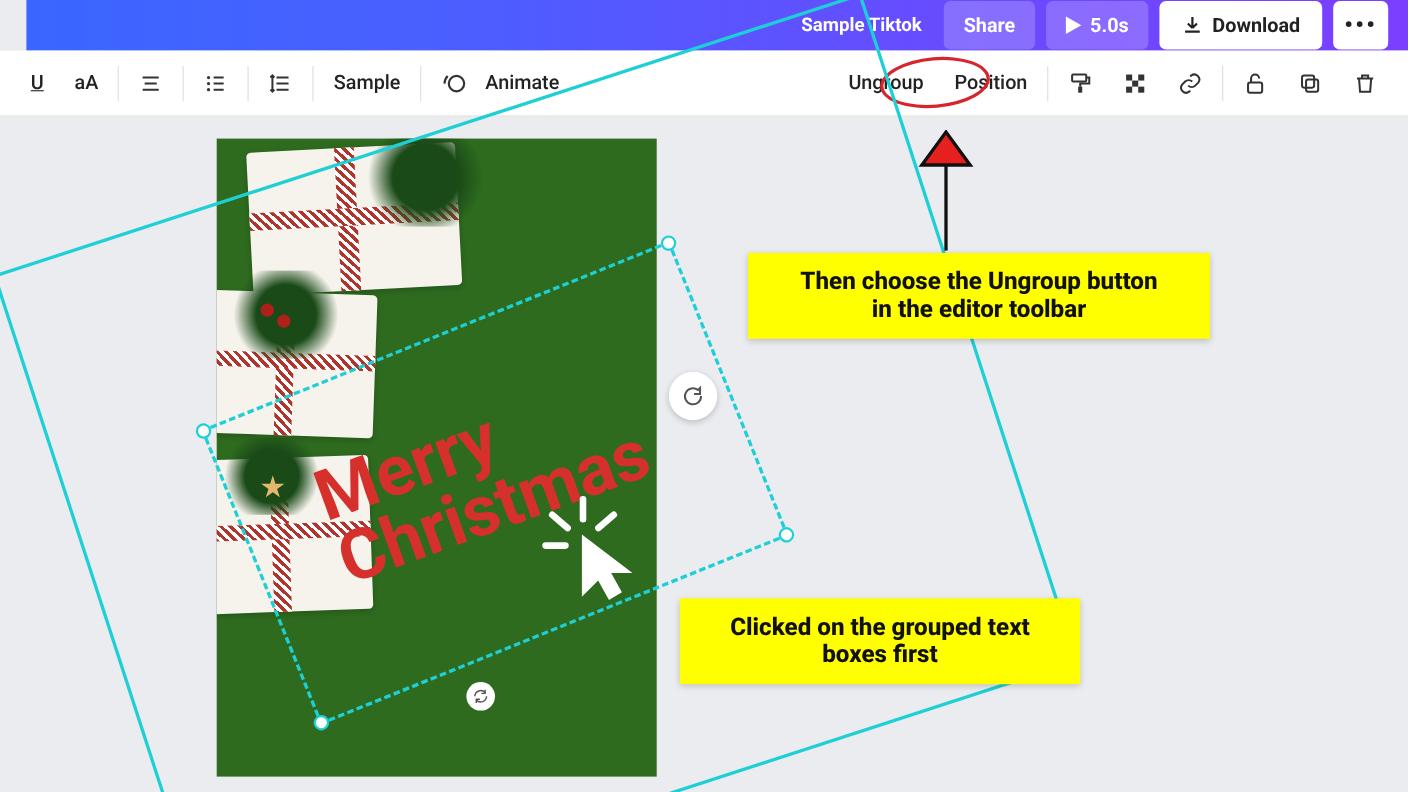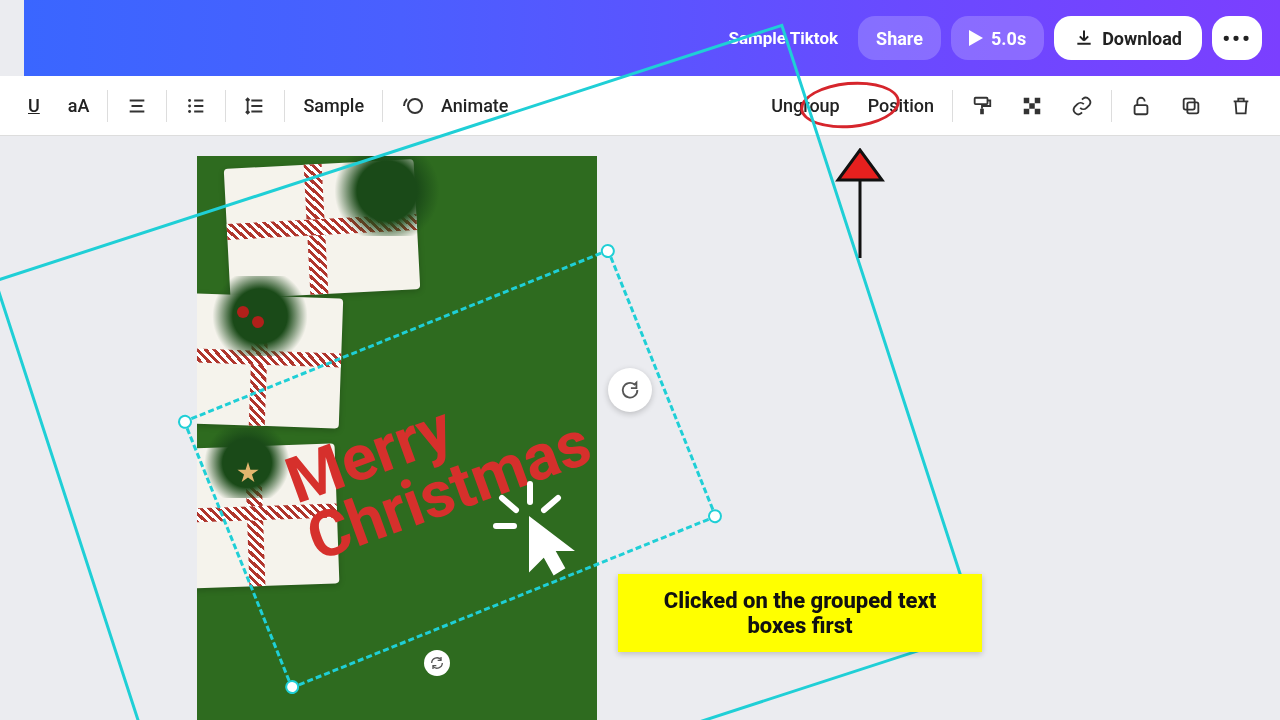--- a/index.html
+++ b/index.html
@@ -1,30 +1,30 @@
 <!DOCTYPE html>
 <html><head>
 <meta charset="utf-8">
 <style>
   * { margin: 0; padding: 0; box-sizing: border-box; font-family: -apple-system, BlinkMacSystemFont, "Segoe UI", Roboto, sans-serif; }
   body { width: 1280px; height: 720px; background: #ebecf0; overflow: hidden; position: relative; }
 
   .topbar {
-    height: 76px;
+    height: 46px;
     background: linear-gradient(90deg, #3a66ff 0%, #4a5fff 30%, #6a4aff 70%, #7b3fff 100%);
     display: flex;
     align-items: center;
     justify-content: flex-end;
     padding: 0 18px;
     gap: 10px;
     margin-left: 24px;
   }
   .proj-title { color: #fff; font-weight: 700; font-size: 17px; margin-right: 10px; }
   .tb-btn {
-    height: 44px; padding: 0 18px; border-radius: 17px;
+    height: 44px; padding: 0 18px; border-radius: 6px;
     display: flex; align-items: center; gap: 8px;
     font-weight: 700; font-size: 18px; cursor: pointer;
   }
   .tb-share { background: rgba(255,255,255,0.2); color:#fff; }
   .tb-play { background: rgba(255,255,255,0.2); color:#fff;align-items:center; }
   .tb-download { background: #fff; color:#222; padding:12px 20px; }
   .tb-more { background: #fff; color:#222; width:50px; justify-content:center; font-size:22px; letter-spacing:2px;}
   .play-tri { width:0;height:0;border-top:8px solid transparent;border-bottom:8px solid transparent;border-left:14px solid #fff;}
 
   .toolbar {
@@ -269,18 +269,22 @@
   <svg class="cursor-ind" width="100" height="100" viewBox="0 0 100 100">
     <g stroke="#fff" stroke-width="6" stroke-linecap="round">
       <line x1="40" y1="6" x2="40" y2="24"></line>
       <line x1="12" y1="20" x2="26" y2="32"></line>
       <line x1="68" y1="20" x2="54" y2="32"></line>
       <line x1="6" y1="48" x2="24" y2="48"></line>
     </g>
     <path d="M40 40 L40 92 L54 78 L64 96 L74 90 L64 72 L82 72 Z" fill="#fff" stroke="#fff" stroke-width="2"></path>
   </svg>
 
+  <div class="callout callout1">
+    <div>Then choose the Ungroup button</div>
+    <div>in the editor toolbar</div>
+  </div>
   <div class="callout callout2">
     <div>Clicked on the grouped text</div>
     <div>boxes first</div>
   </div>
 
 </div>
 
 </body></html>

